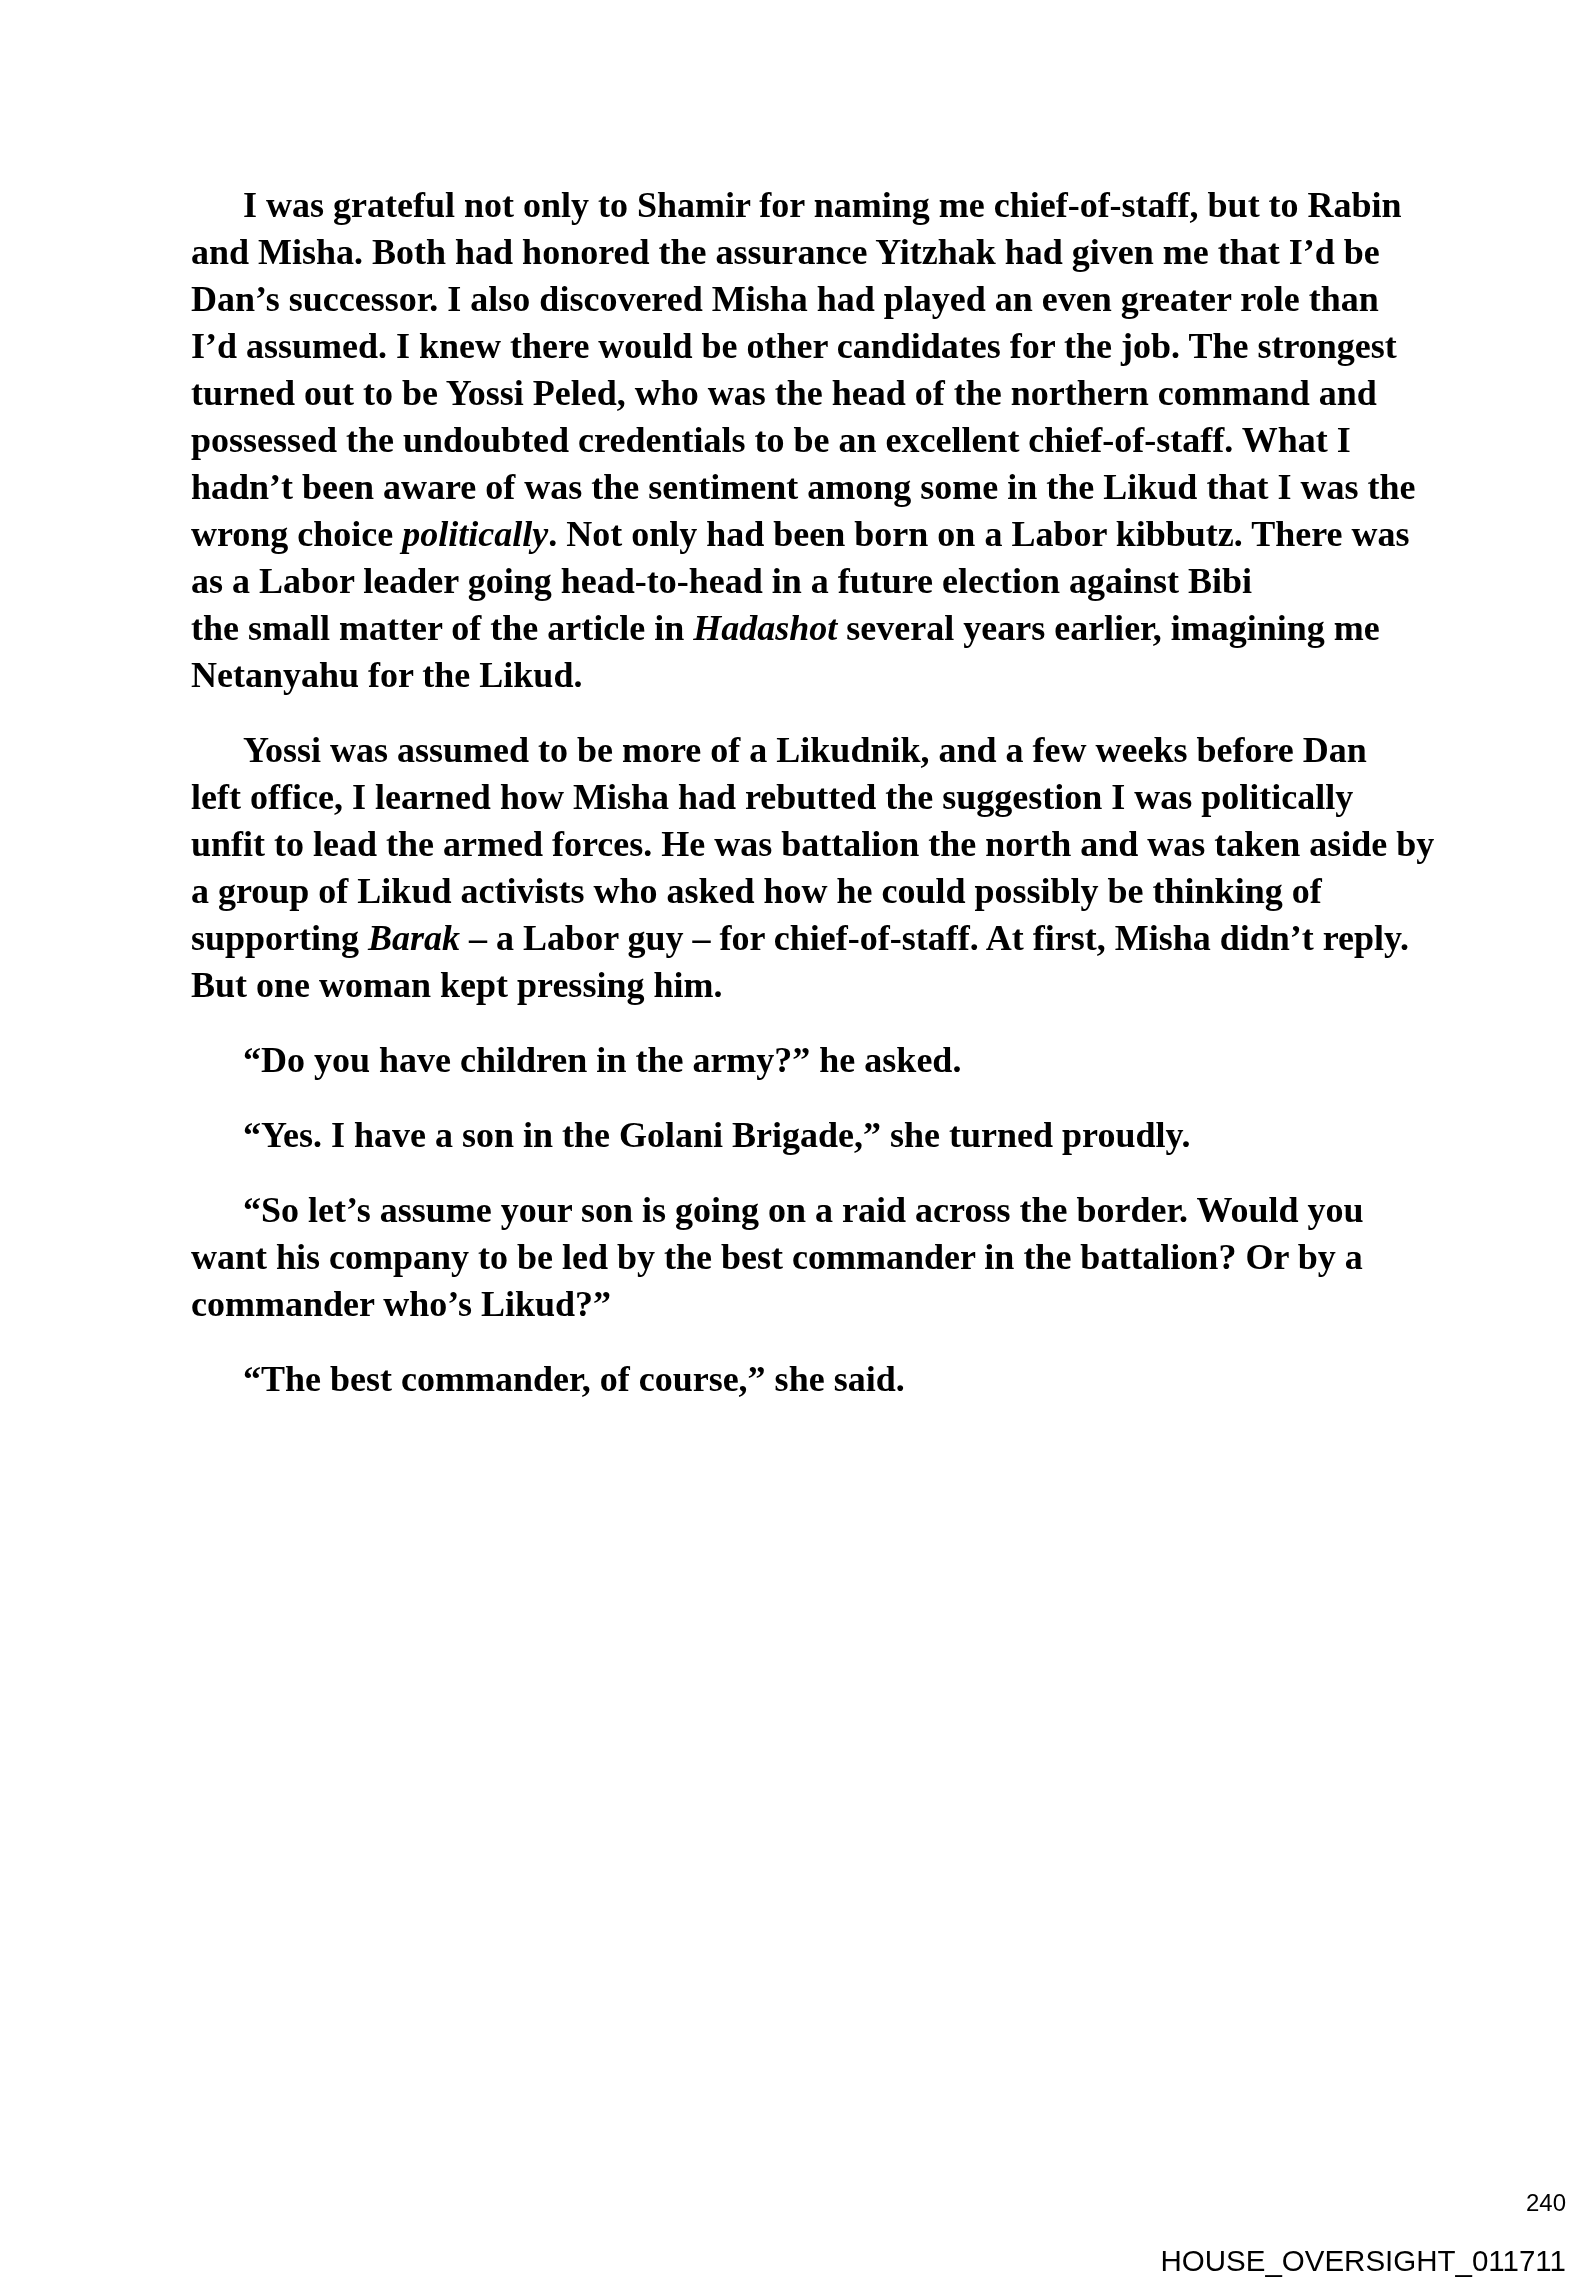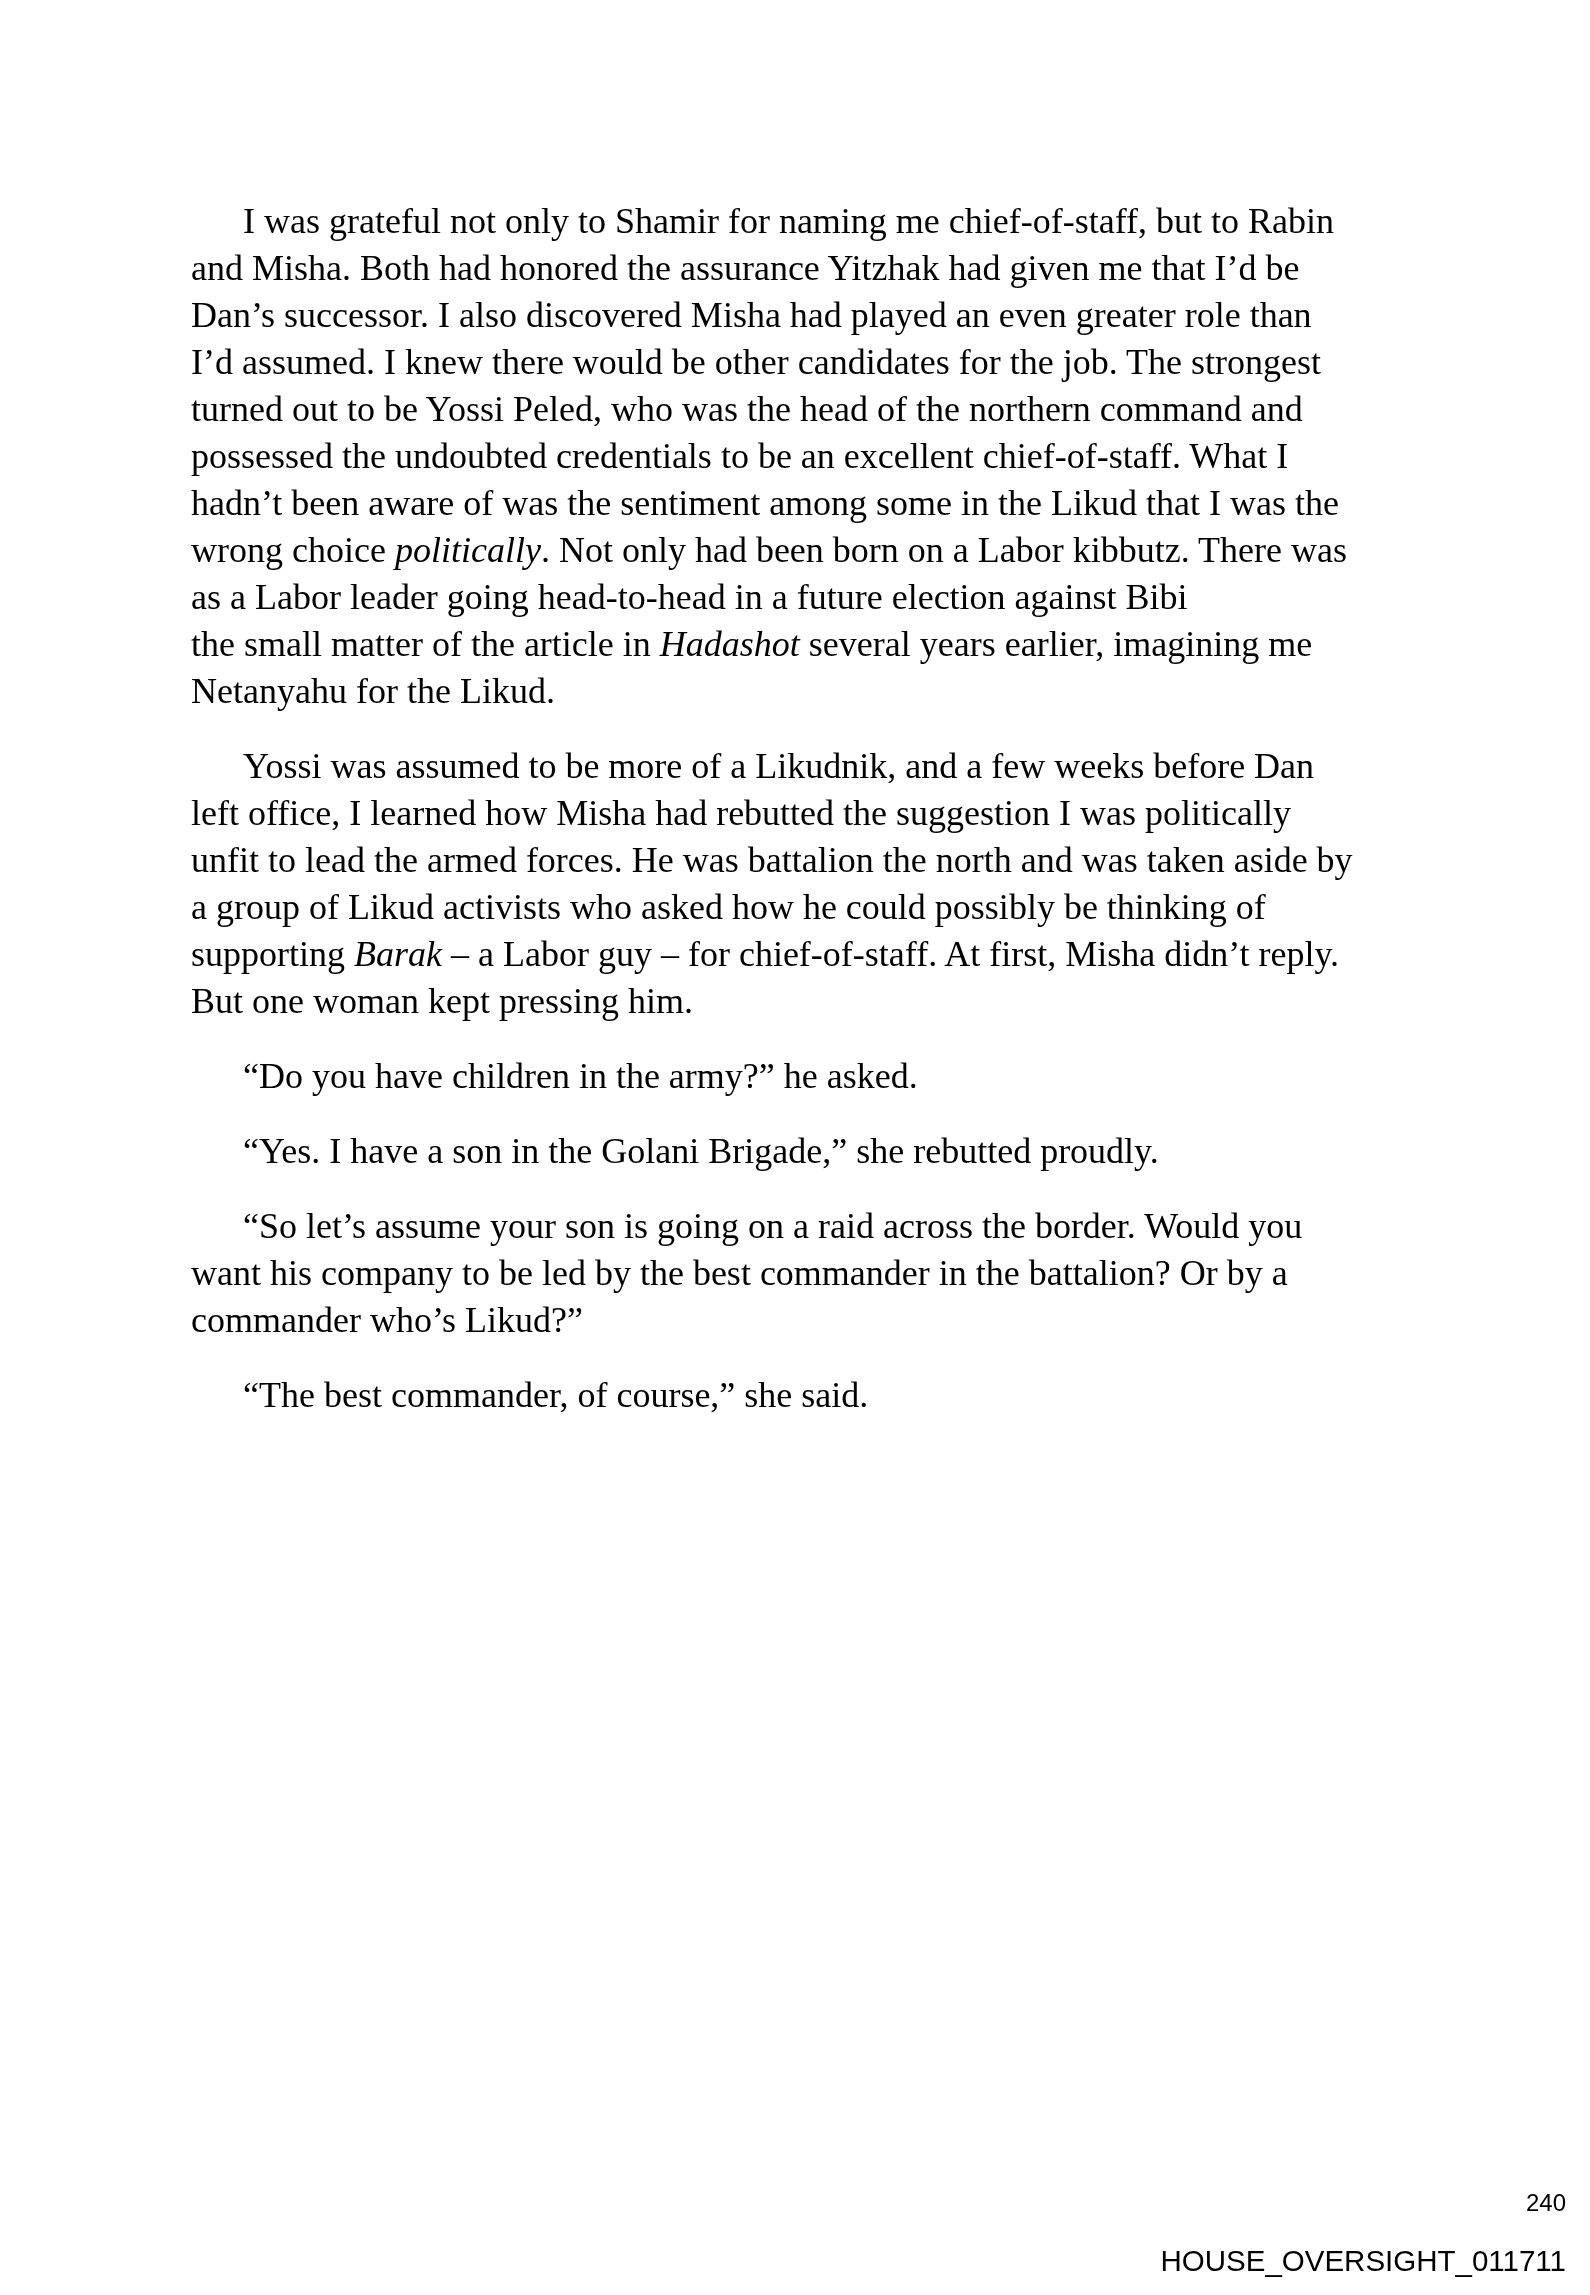--- a/index.html
+++ b/index.html
@@ -9,21 +9,21 @@
     background:#ffffff;
     overflow:hidden;
     font-family:"Liberation Serif", serif;
     color:#000000;
   }
   .text-block{
     position:absolute;
     left:191px;top:182px;width:1219px;
     font-size:36px;line-height:47px;
   }
-  .paragraph{margin:16px 0 28px 0;}
+  .paragraph{margin:0 0 28px 0;font-weight:bold;}
   .line{white-space:pre;}
   .line.first{text-indent:52px;}
   i{font-style:italic;}
   .page-number{
     position:absolute;top:2185px;right:25px;
     font-family:"Liberation Sans", sans-serif;
     font-size:24px;line-height:35px;
   }
   .stamp{
     position:absolute;top:2244px;right:25px;
@@ -54,21 +54,21 @@
         <div class="line">left office, I learned how Misha had rebutted the suggestion I was politically</div>
         <div class="line">unfit to lead the armed forces. He was battalion the north and was taken aside by</div>
         <div class="line">a group of Likud activists who asked how he could possibly be thinking of</div>
         <div class="line">supporting <i>Barak</i> – a Labor guy – for chief-of-staff. At first, Misha didn’t reply.</div>
         <div class="line">But one woman kept pressing him.</div>
       </div>
       <div class="paragraph">
         <div class="line first">“Do you have children in the army?” he asked.</div>
       </div>
       <div class="paragraph">
-        <div class="line first">“Yes. I have a son in the Golani Brigade,” she rebutted proudly.</div>
+        <div class="line first">“Yes. I have a son in the Golani Brigade,” she turned proudly.</div>
       </div>
       <div class="paragraph">
         <div class="line first">“So let’s assume your son is going on a raid across the border. Would you</div>
         <div class="line">want his company to be led by the best commander in the battalion? Or by a</div>
         <div class="line">commander who’s Likud?”</div>
       </div>
       <div class="paragraph">
         <div class="line first">“The best commander, of course,” she said.</div>
       </div>
     </div>

